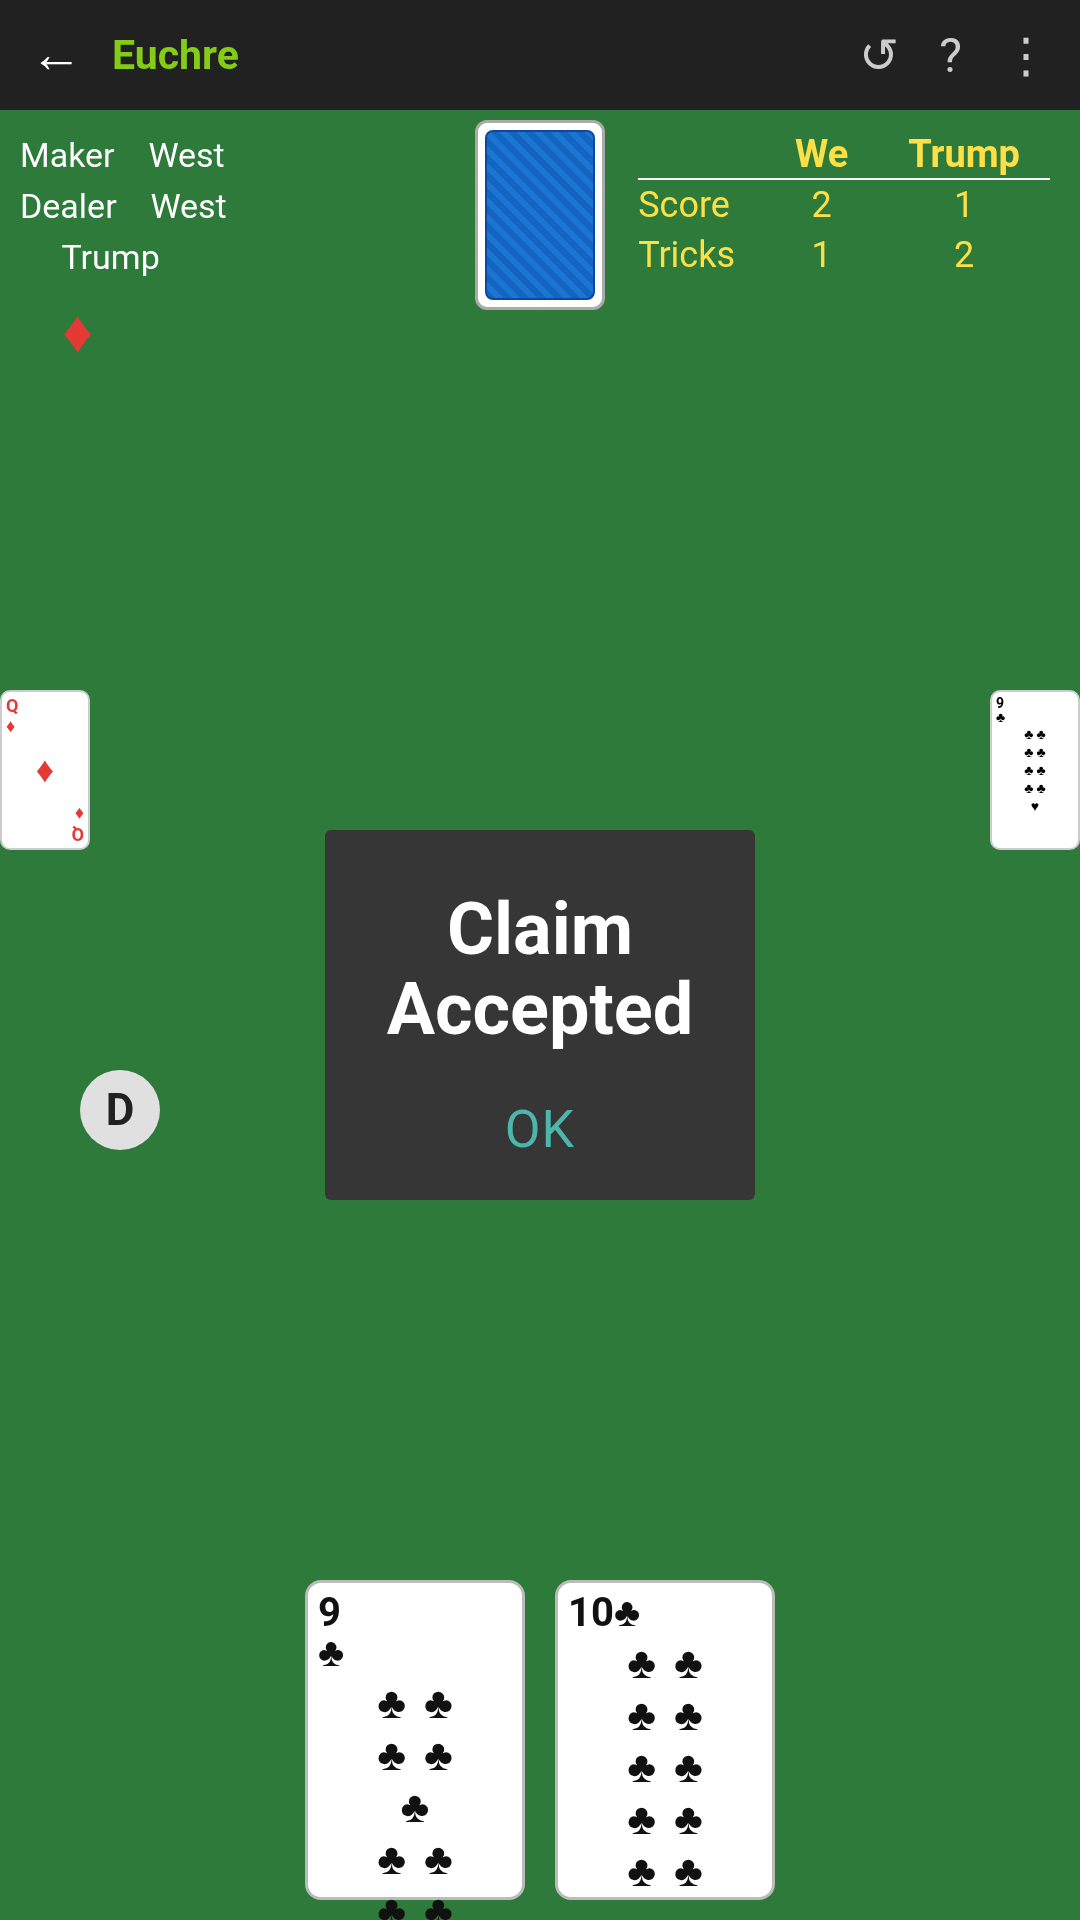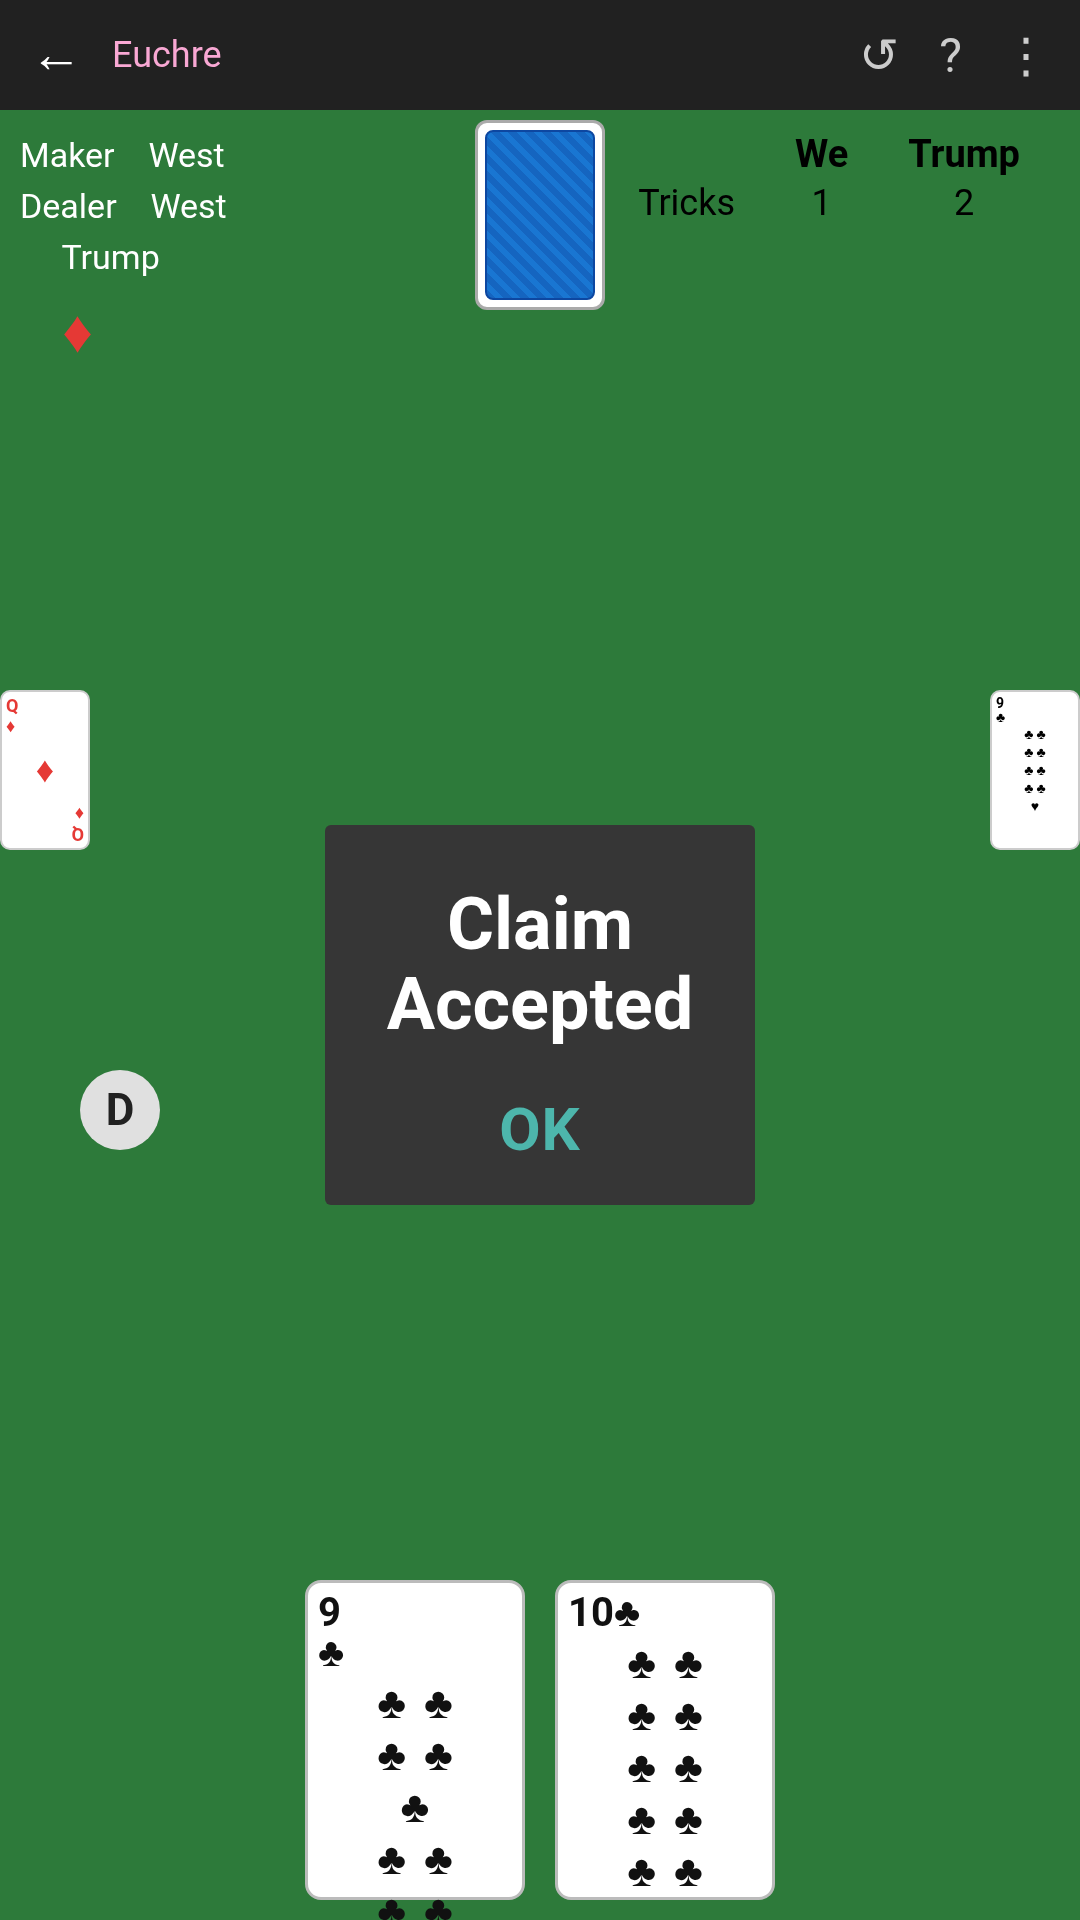--- a/index.html
+++ b/index.html
@@ -24,23 +24,23 @@
       z-index: 10;
     }
     .toolbar-back {
       color: white;
       font-size: 52px;
       cursor: pointer;
       margin-right: 30px;
       line-height: 1;
     }
     .toolbar-title {
-      color: #f9a8d4;
-      font-size: 36px;
-      font-weight: normal;
+      color: #84cc16;
+      font-size: 41px;
+      font-weight: bold;
       flex: 1;
     }
     .toolbar-icons {
       display: flex;
       align-items: center;
       gap: 40px;
     }
     .toolbar-icon {
       color: #cccccc;
       font-size: 48px;
@@ -53,21 +53,21 @@
       height: calc(1920px - 110px);
       background: #2d7a3a;
       position: relative;
     }
 
     
     .score-panel {
       position: absolute;
       top: 20px;
       right: 30px;
-      color: #000000;
+      color: #fde047;
       font-size: 36px;
       text-align: center;
     }
     .score-panel table {
       border-collapse: collapse;
     }
     .score-panel th {
       font-weight: bold;
       padding: 2px 30px;
       font-size: 38px;
@@ -178,22 +178,22 @@
     .dialog-message {
       color: white;
       font-size: 72px;
       font-weight: bold;
       text-align: center;
       line-height: 1.1;
       margin-bottom: 50px;
     }
     .dialog-ok {
       color: #4db6ac;
-      font-size: 60px;
-      font-weight: bold;
+      font-size: 52px;
+      font-weight: normal;
       cursor: pointer;
       letter-spacing: 1px;
     }
 
     
     .dealer-badge {
       position: absolute;
       top: 960px;
       left: 80px;
       width: 80px;
@@ -308,20 +308,25 @@
   <div class="score-panel">
     <table>
       <thead>
         <tr>
           <th></th>
           <th>We</th>
           <th>Trump</th>
         </tr>
       </thead>
       <tbody>
+        <tr class="score-divider">
+          <td class="row-label">Score</td>
+          <td>2</td>
+          <td>1</td>
+        </tr>
         <tr>
           <td class="row-label">Tricks</td>
           <td>1</td>
           <td>2</td>
         </tr>
       </tbody>
     </table>
   </div>
 
   <div class="top-card">

